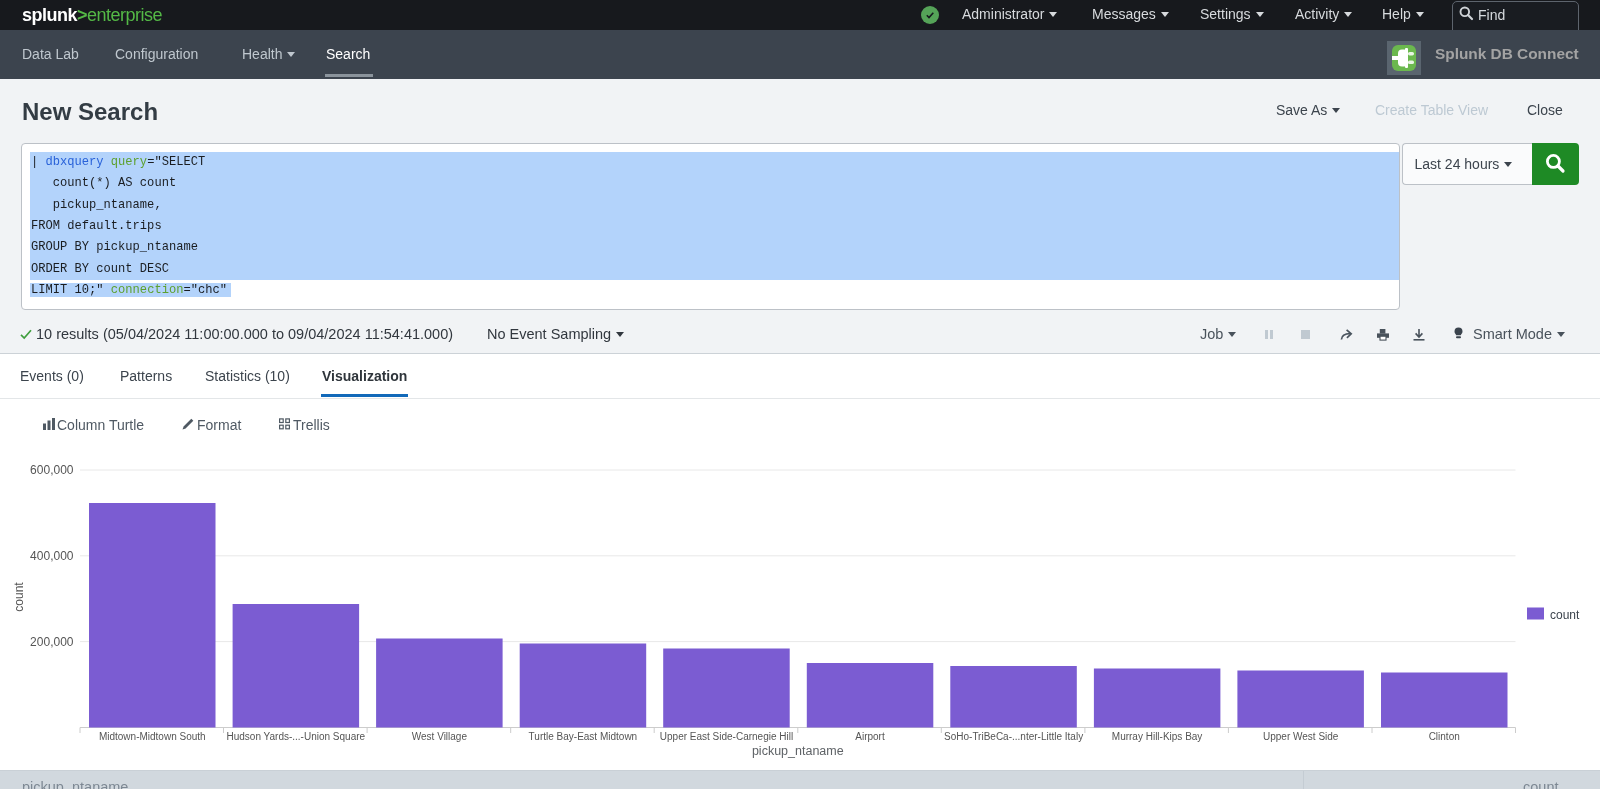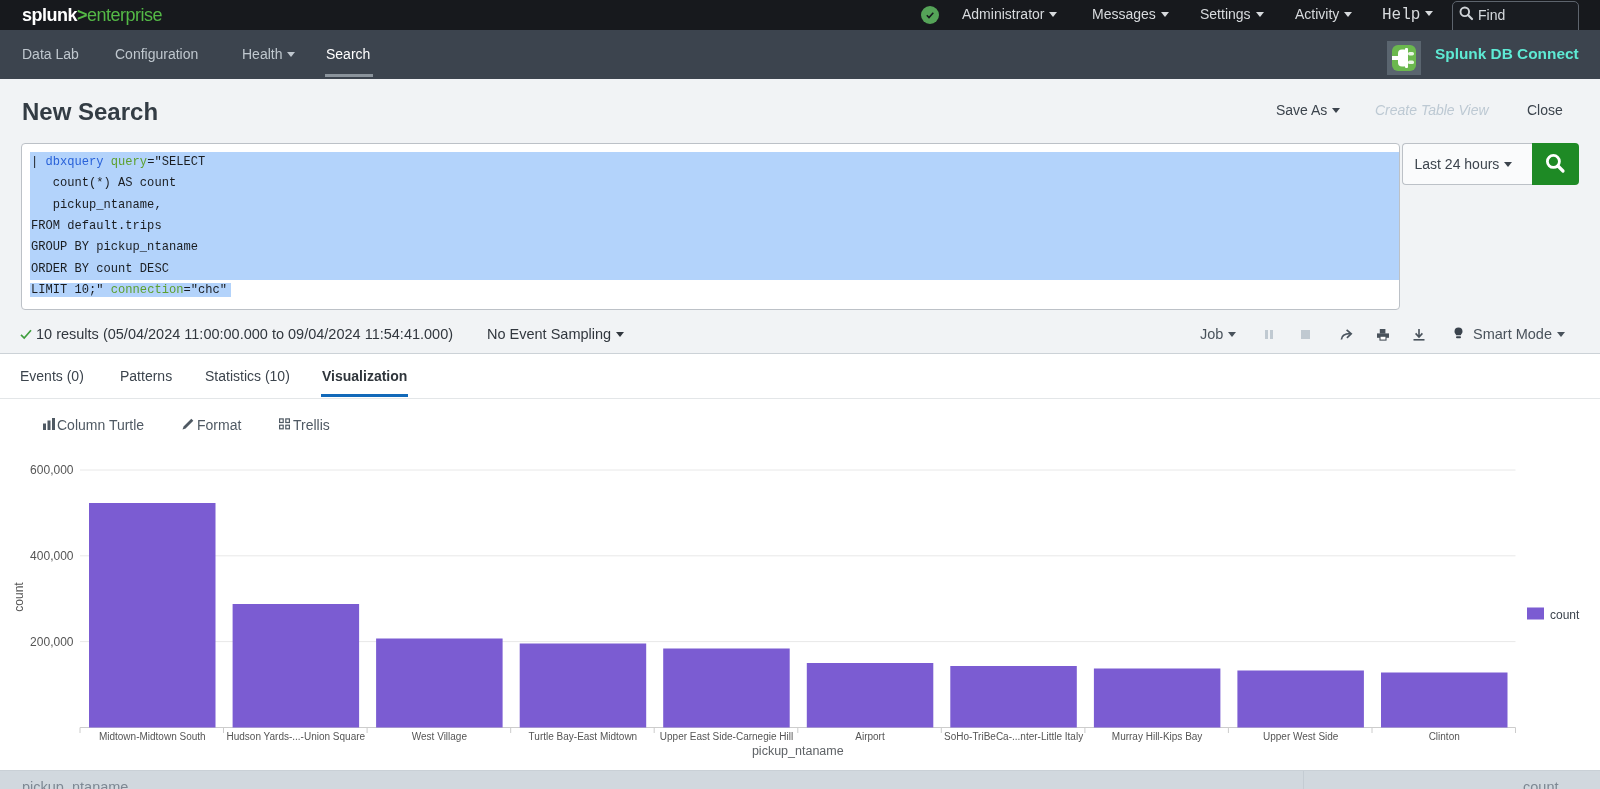--- a/index.html
+++ b/index.html
@@ -21,21 +21,21 @@
   <div class="abs" style="left:22px; top:5px; font-size:18px; letter-spacing:-0.5px;"><span style="color:#fff; font-weight:bold;">splunk</span><span style="color:#54b946; font-weight:bold;">&gt;</span><span style="color:#54b946;">enterprise</span></div>
   <div class="abs" style="left:202px; top:6px; font-size:14px; color:#c9cdd2;margin-top:36px;">Apps<span class="caret"></span></div>
   <div class="abs" style="left:921px; top:6px; width:18px; height:18px; border-radius:50%; background:#55a358;"></div>
   <svg class="abs" style="left:924px; top:9px;" width="12" height="12" viewBox="0 0 12 12">
       <path d="M2.8 6.3 L5 8.5 L9.3 3.8" stroke="#161a1e" stroke-width="1.6" fill="none"></path>
     </svg>
   <div class="abs" style="left:962px; top:6px; font-size:14px;">Administrator<span class="caret"></span></div>
   <div class="abs" style="left:1092px; top:6px; font-size:14px;">Messages<span class="caret"></span></div>
   <div class="abs" style="left:1200px; top:6px; font-size:14px;">Settings<span class="caret"></span></div>
   <div class="abs" style="left:1295px; top:6px; font-size:14px;">Activity<span class="caret"></span></div>
-  <div class="abs" style="left:1382px; top:6px; font-size:16px;font-family:Liberation Mono, monospace;">Help<span class="caret"></span></div>
+  <div class="abs" style="left:1382px; top:6px; font-size:14px;">Help<span class="caret"></span></div>
   <div class="abs" style="left:1452px; top:1px; width:127px; height:36px; background:#191c21; border:1.5px solid #5d646d; border-radius:5px;padding-left:16px;">
     <svg class="abs" style="left:6px; top:4px;" width="16" height="16" viewBox="0 0 16 16">
         <circle cx="5.8" cy="5.8" r="4.3" stroke="#cfd3d7" stroke-width="1.9" fill="none"></circle>
         <line x1="9" y1="9" x2="13" y2="13" stroke="#cfd3d7" stroke-width="2.2" stroke-linecap="round"></line>
       </svg>
     <span class="abs" style="left:25px; top:5px; font-size:14px; color:#d6dade;">Find</span>
   </div>
 </div>
 
 <div id="appbar">
@@ -47,28 +47,28 @@
   <div class="abs" style="left:1387px; top:11px; width:34px; height:34px; background:#5a656f;">
     <svg width="34" height="34" viewBox="0 0 34 34">
       <rect x="5" y="4" width="24" height="26" rx="6" fill="#6bb84e"></rect>
       <rect x="5" y="15" width="9" height="4" fill="#fff"></rect>
       <rect x="11" y="8.5" width="10" height="17" rx="4" fill="#fff"></rect>
       <rect x="18" y="7" width="3" height="20" rx="1" fill="#fff"></rect>
       <rect x="21" y="11" width="6" height="3.4" rx="1.6" fill="#fff" opacity="0.85"></rect>
       <rect x="21" y="19.6" width="6" height="3.4" rx="1.6" fill="#fff" opacity="0.85"></rect>
     </svg>
   </div>
-  <div class="abs" style="left:1435px; top:15px; font-size:15.4px; color:#5eead4; font-weight:bold;">Splunk DB Connect</div>
+  <div class="abs" style="left:1435px; top:15px; font-size:15.4px; color:#a3a3a3; font-weight:bold;">Splunk DB Connect</div>
 </div>
 
 <div id="page">
 
   <div class="abs" style="left:22px; top:19px; font-size:24px; font-weight:bold; color:#333c44;">New Search</div>
   <div class="abs" style="left:1276px; top:23px; font-size:14px; color:#3c444d;">Save As<span class="caret"></span></div>
-  <div class="abs" style="left:1375px; top:23px; font-size:14px; color:#bdc9d3;font-style:italic;">Create Table View</div>
+  <div class="abs" style="left:1375px; top:23px; font-size:14px; color:#bdc9d3;">Create Table View</div>
   <div class="abs" style="left:1527px; top:23px; font-size:14px; color:#3c444d;">Close</div>
 
   <div class="abs" style="left:21px; top:64.3px; width:1379px; height:167px; background:#fff; border:1px solid #bcc1c7; border-radius:4px; overflow:hidden;">
     <div style="font-family:'Liberation Mono', monospace; font-size:12.1px; line-height:21.33px; padding-top:7.8px; color:#1a1d21;">
         <div class="ln hl">| <span style="color:#2962d9;">dbxquery</span> <span style="color:#5da02f;">query</span>="SELECT</div>
         <div class="ln hl">   count(*) AS count</div>
         <div class="ln hl">   pickup_ntaname,</div>
         <div class="ln hl">FROM default.trips</div>
         <div class="ln hl">GROUP BY pickup_ntaname</div>
         <div class="ln hl">ORDER BY count DESC</div>

